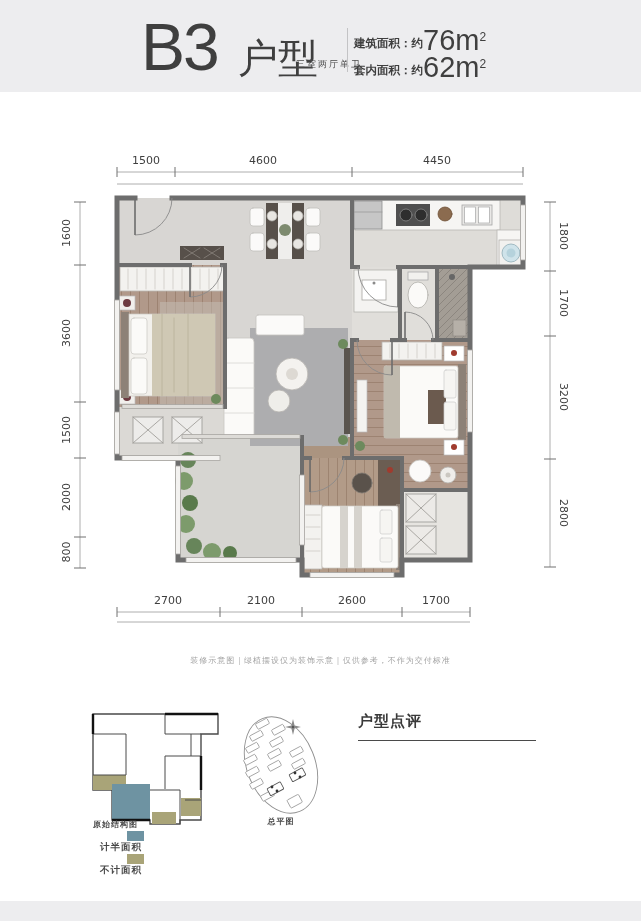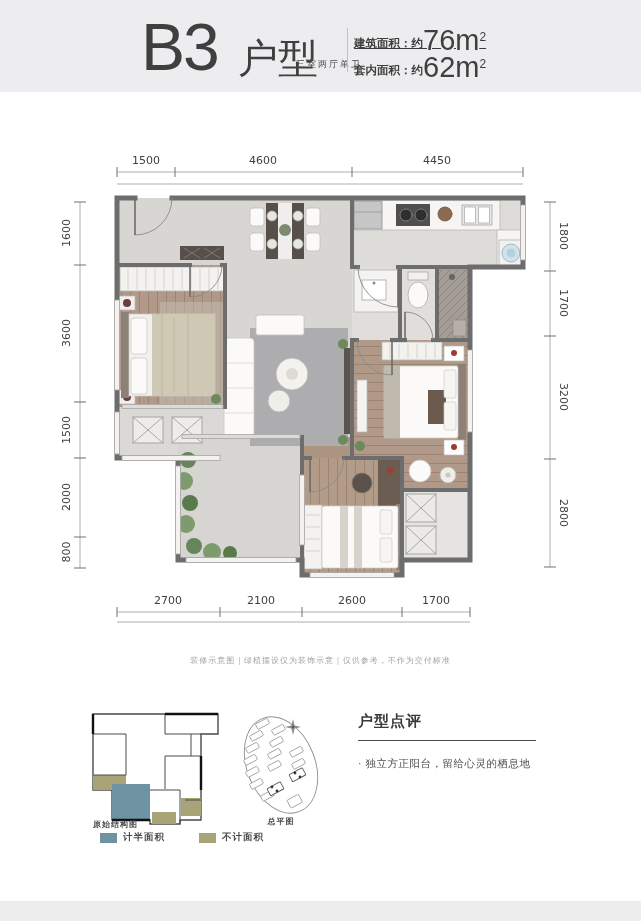--- a/index.html
+++ b/index.html
@@ -15,37 +15,37 @@
 
   
   .t-b3{position:absolute;left:141px;top:14px;font-size:66px;line-height:66px;letter-spacing:-2px;color:#3f3f3f;}
   .t-type{position:absolute;left:238px;top:38px;font-size:40px;line-height:40px;color:#3f3f3f;}
   .t-sub{position:absolute;left:296px;top:58px;font-size:9px;letter-spacing:2px;color:#4a4a4a;font-family:Liberation Mono, monospace;}
   .t-divider{position:absolute;left:347px;top:28px;width:1px;height:44px;background:#c3c3c5;}
   .area-row{position:absolute;left:354px;white-space:nowrap;}
   .area-row .lbl{font-size:11.5px;font-weight:bold;color:#3f3f3f;vertical-align:baseline;}
   .area-row .val{font-size:29px;color:#3f3f3f;vertical-align:-3px;letter-spacing:0;}
   .area-row sup{font-size:12px;color:#3f3f3f;}
-  #area1{top:24px;text-decoration:underline;}
+  #area1{top:24px;}
   #area2{top:51px;text-align:right;}
 
   
   #plan-svg{position:absolute;left:0;top:95px;}
 
   
   .disclaimer{position:absolute;left:0;top:655px;width:641px;text-align:center;
     font-size:8px;color:#a3a3a3;letter-spacing:1px;}
 
   
   #mini-svg{position:absolute;left:85px;top:705px;}
   #site-svg{position:absolute;left:233px;top:705px;}
   .mini-label{position:absolute;left:93px;top:819px;font-size:8px;font-weight:bold;color:#4a4a4a;letter-spacing:1px;}
   .site-label{position:absolute;left:250px;top:816px;width:62px;text-align:center;font-size:8px;font-weight:bold;color:#4a4a4a;letter-spacing:1px;}
 
-  .legend{position:absolute;left:100px;top:831px;display:flex;align-items:center;}
+  .legend{position:absolute;left:100px;top:831px;display:flex;align-items:center;flex-direction:column;}
   .legend .sw{width:17px;height:10px;margin-right:6px;}
   .legend .sw.teal{background:#6e93a2;}
   .legend .sw.olive{background:#a9a478;}
   .legend .lg-lbl{font-size:9.5px;font-weight:bold;color:#474747;margin-right:34px;letter-spacing:1px;}
 
   .review{position:absolute;left:358px;top:712px;width:210px;}
   .review h3{margin:0;font-size:15px;letter-spacing:1px;color:#3a3a3a;font-weight:bold;}
   .review .rule{width:178px;height:0;border-top:1px solid #4a4a4a;margin-top:9px;}
   .review ul{list-style:none;margin:11px 0 0 0;padding:0;}
   .review li{font-size:10.5px;color:#4f4f4f;line-height:22px;letter-spacing:0.5px;}
@@ -338,21 +338,20 @@
     <path d="M293,719 L294.6,725.4 L301,727 L294.6,728.6 L293,735 L291.4,728.6 L285,727 L291.4,725.4 Z" fill="#8a8a8a"></path>
     <circle cx="293" cy="727" r="1.2" fill="#555"></circle>
   </g>
 </svg>
 <div class="site-label">总平图</div>
 
 <div class="review">
   <h3>户型点评</h3>
   <div class="rule"></div>
   <ul>
-    <li>· 独立方正阳台，留给心灵的栖息地</li>
   </ul>
 </div>
 
 <div class="legend">
   <span class="sw teal"></span>
   <span class="lg-lbl">计半面积</span>
   <span class="sw olive"></span>
   <span class="lg-lbl">不计面积</span>
 </div>
 

